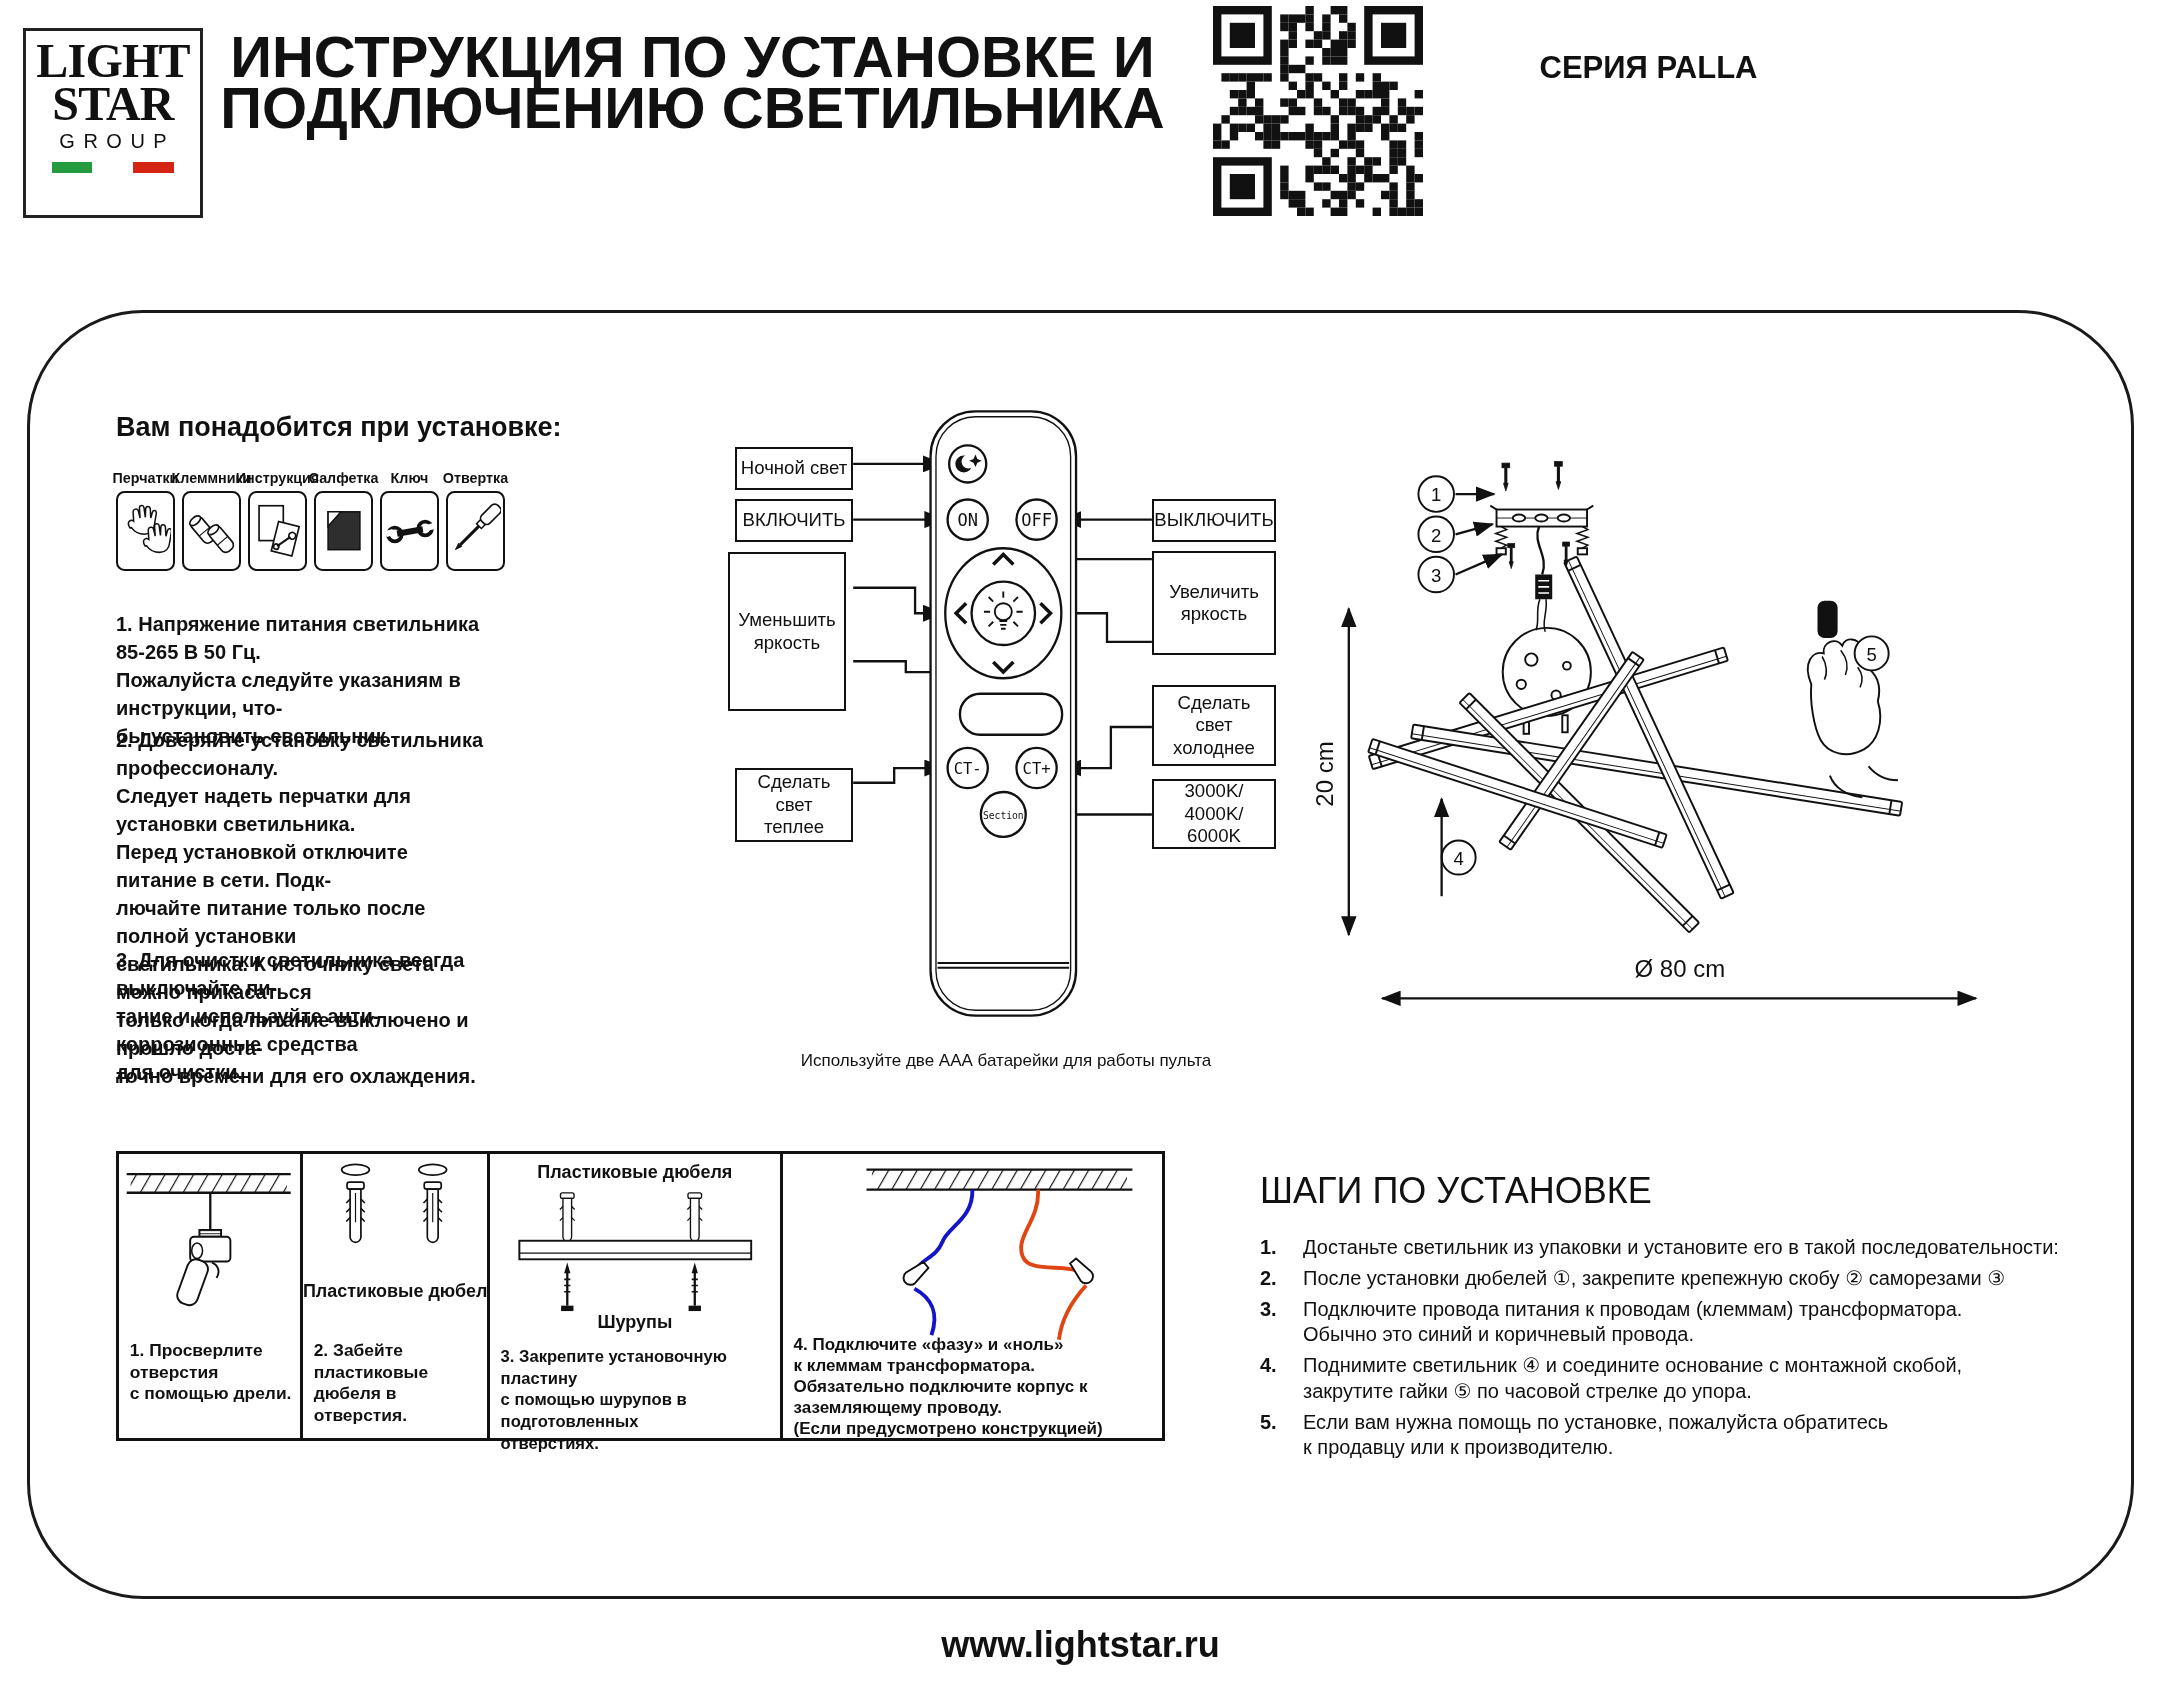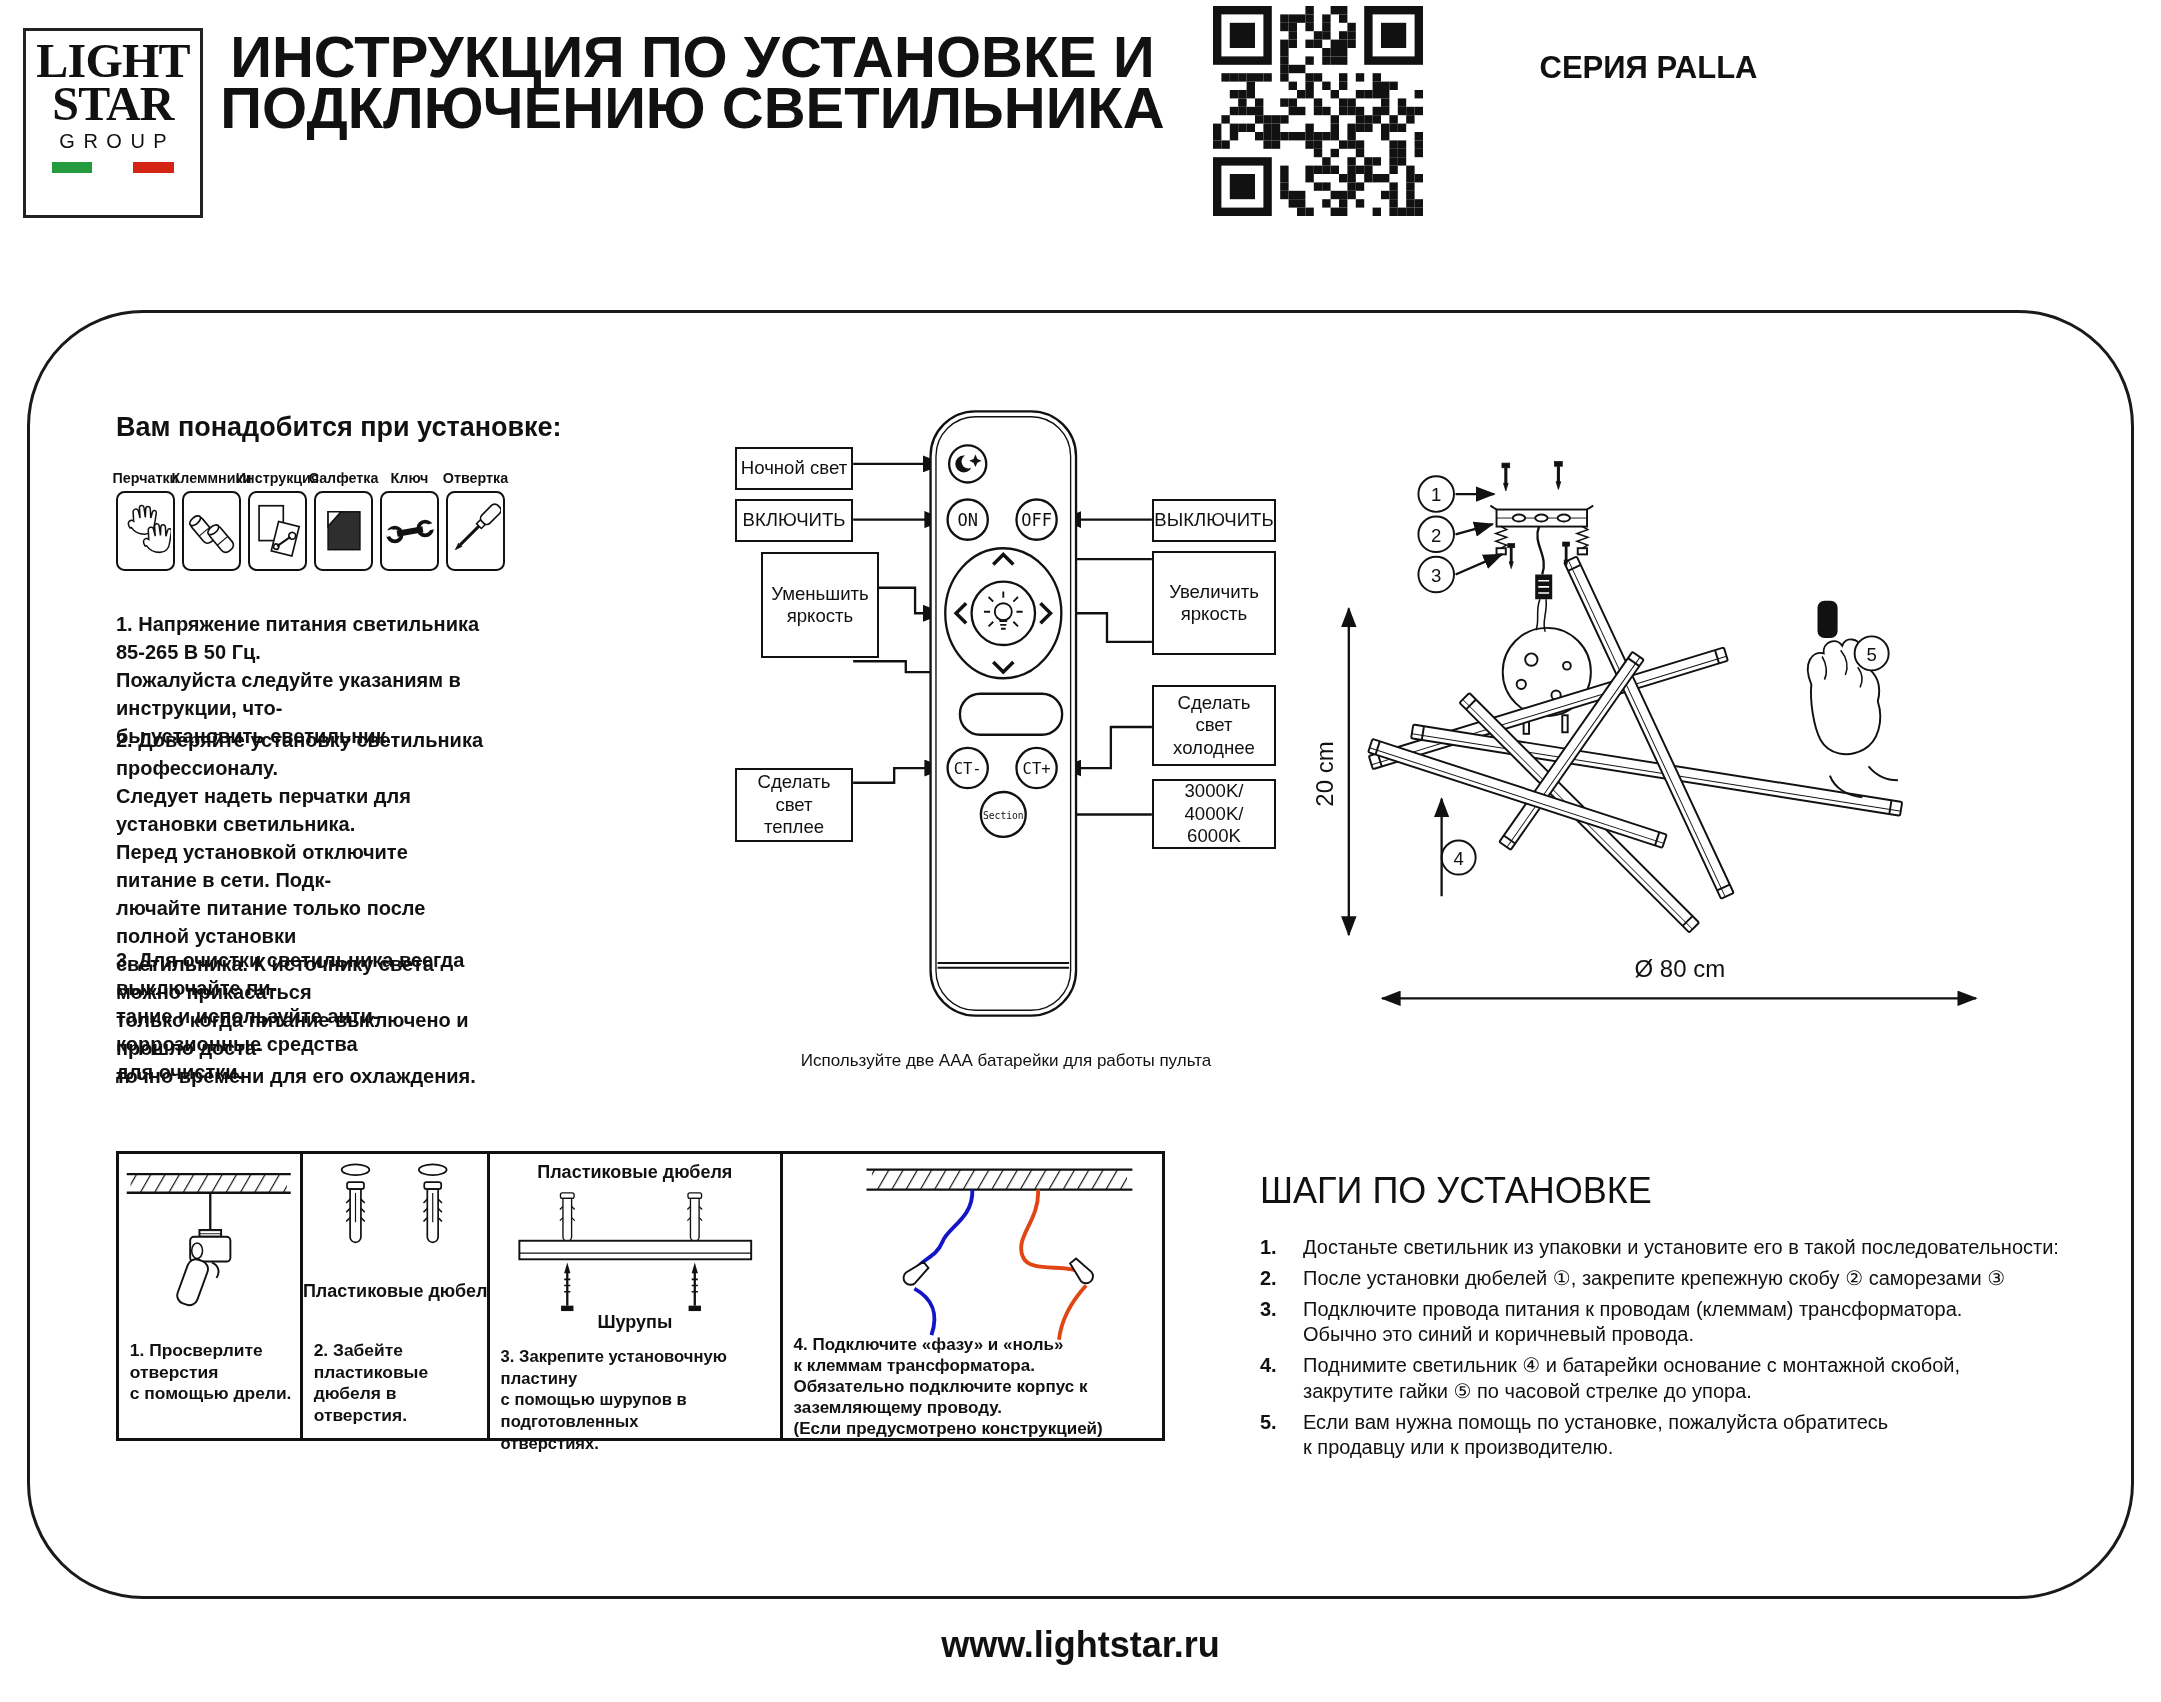--- a/index.html
+++ b/index.html
@@ -472,21 +472,21 @@
       <text x="320" y="153" dominant-baseline="central" font-size="22">ON</text>
       <text x="409" y="153" dominant-baseline="central" font-size="22">OFF</text>
       <text x="320" y="474" dominant-baseline="central" font-size="20">CT-</text>
       <text x="409" y="474" dominant-baseline="central" font-size="20">CT+</text>
       <text x="366" y="534" dominant-baseline="central" font-size="12.5">Section</text>
     </g>
   </svg>
 
   <div class="abs lbox" style="left:735px;top:447px;width:118px;height:43px">Ночной свет</div>
   <div class="abs lbox" style="left:735px;top:499px;width:118px;height:43px">ВКЛЮЧИТЬ</div>
-  <div class="abs lbox" style="left:761px;top:552px;width:118px;height:106px">Уменьшить
+  <div class="abs lbox" style="left:728px;top:552px;width:118px;height:159px">Уменьшить
 яркость</div>
   <div class="abs lbox" style="left:735px;top:768px;width:118px;height:74px">Сделать
 свет
 теплее</div>
   <div class="abs lbox" style="left:1152px;top:499px;width:124px;height:43px">ВЫКЛЮЧИТЬ</div>
   <div class="abs lbox" style="left:1152px;top:551px;width:124px;height:104px">Увеличить
 яркость</div>
   <div class="abs lbox" style="left:1152px;top:685px;width:124px;height:81px">Сделать
 свет
 холоднее</div>
@@ -764,21 +764,21 @@
       <span class="snum">2.</span>
       <span class="stext">После установки дюбелей ①,  закрепите крепежную скобу ②  саморезами ③</span>
     </div>
     <div class="step">
       <span class="snum">3.</span>
       <span class="stext">Подключите провода питания к проводам (клеммам) трансформатора.
 Обычно это синий и коричневый провода.</span>
     </div>
     <div class="step">
       <span class="snum">4.</span>
-      <span class="stext">Поднимите светильник ④ и батарейки основание с монтажной скобой,
+      <span class="stext">Поднимите светильник ④ и соедините основание с монтажной скобой,
 закрутите гайки ⑤ по часовой стрелке до упора.</span>
     </div>
     <div class="step">
       <span class="snum">5.</span>
       <span class="stext">Если вам нужна помощь по установке, пожалуйста обратитесь
 к продавцу или к производителю.</span>
     </div>
   </div>
 
   <div class="abs footer">www.lightstar.ru</div>

